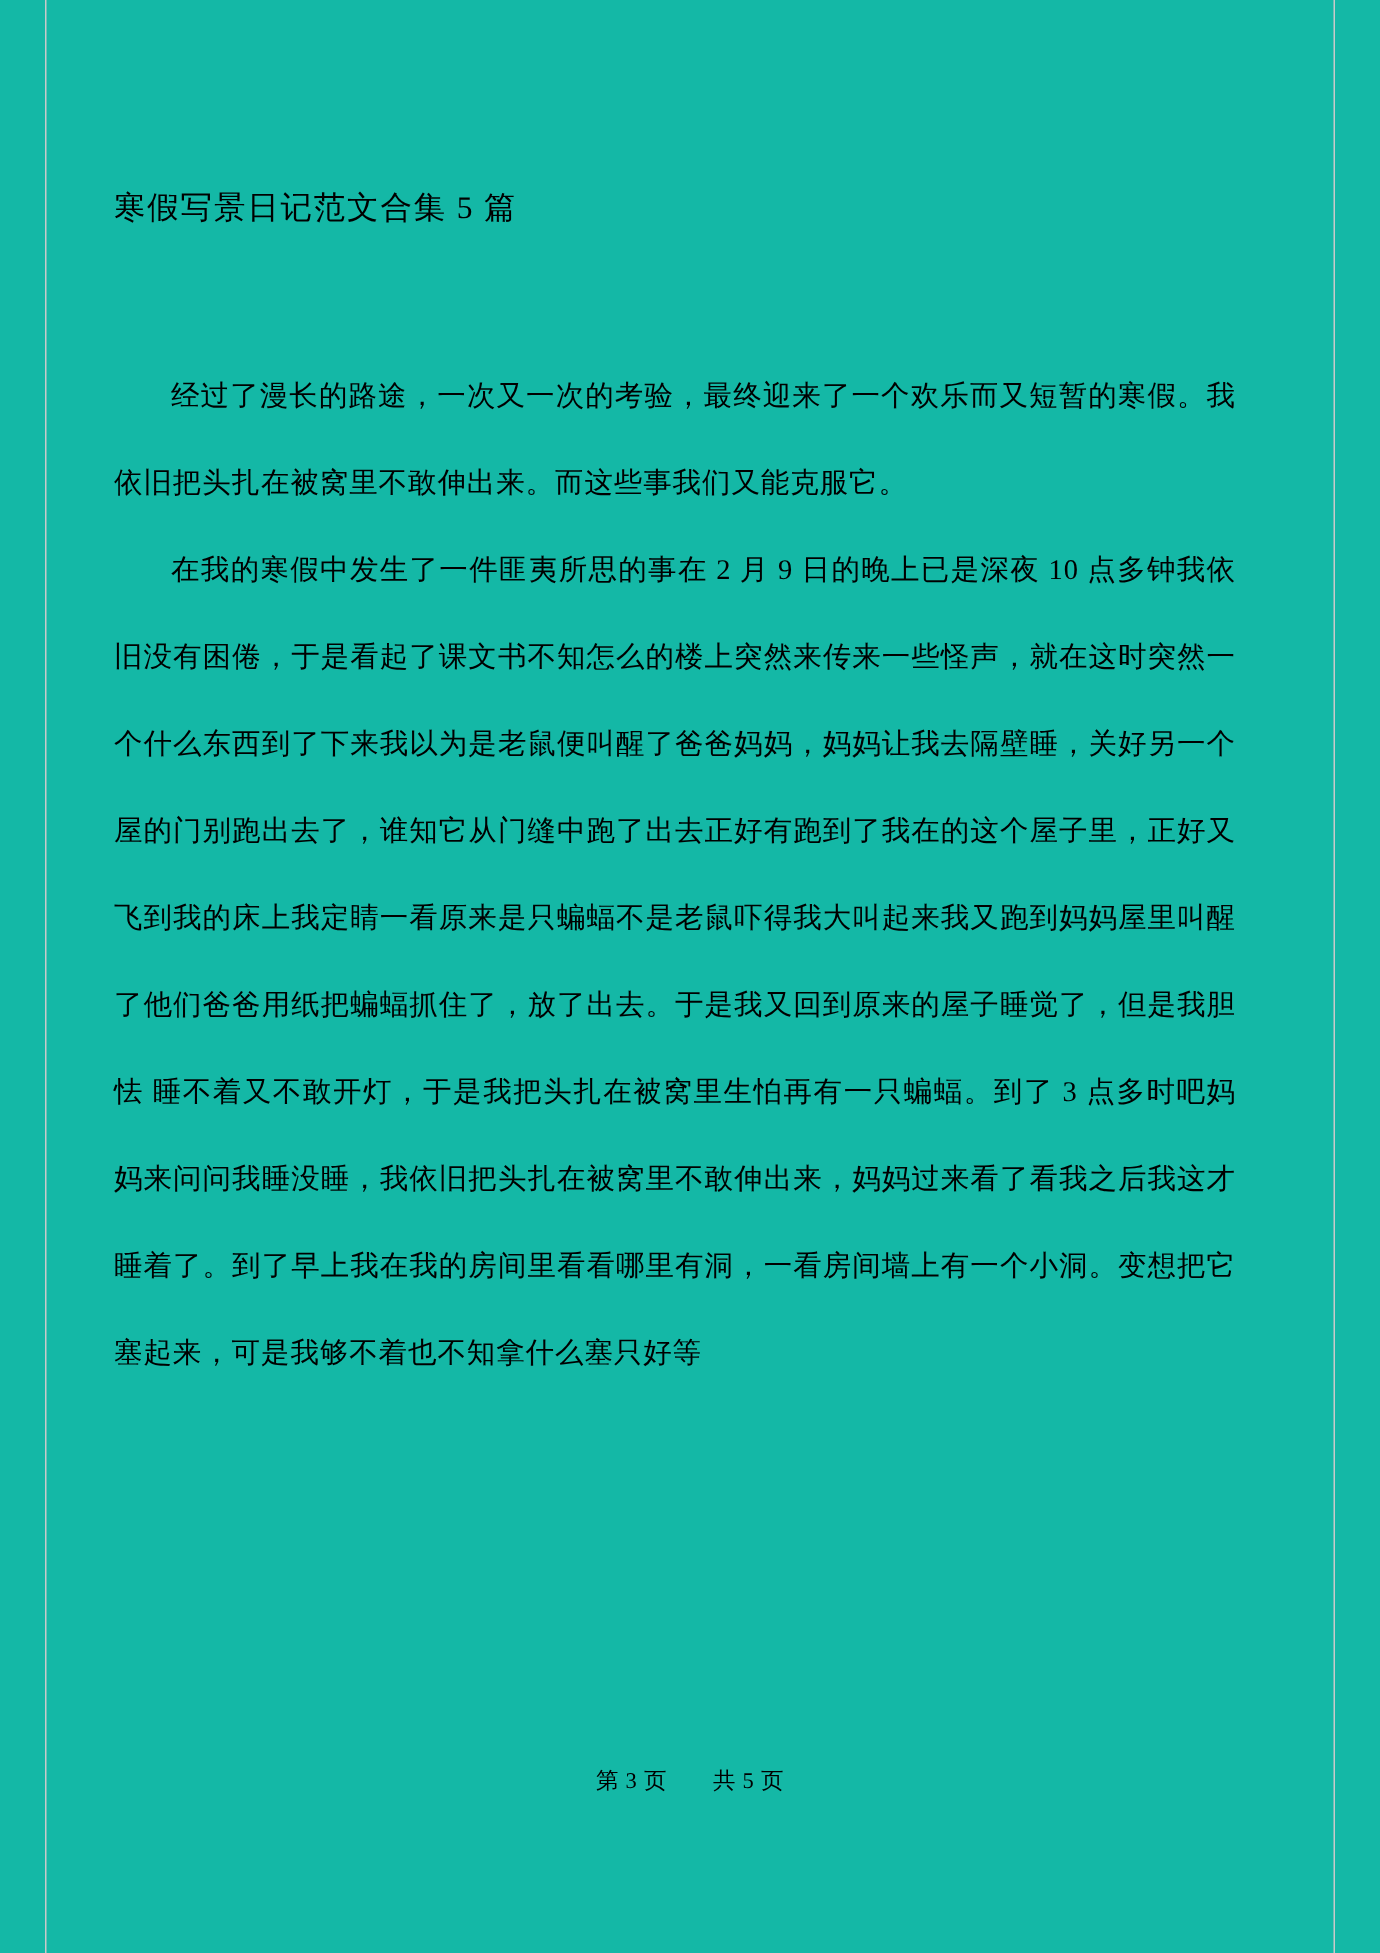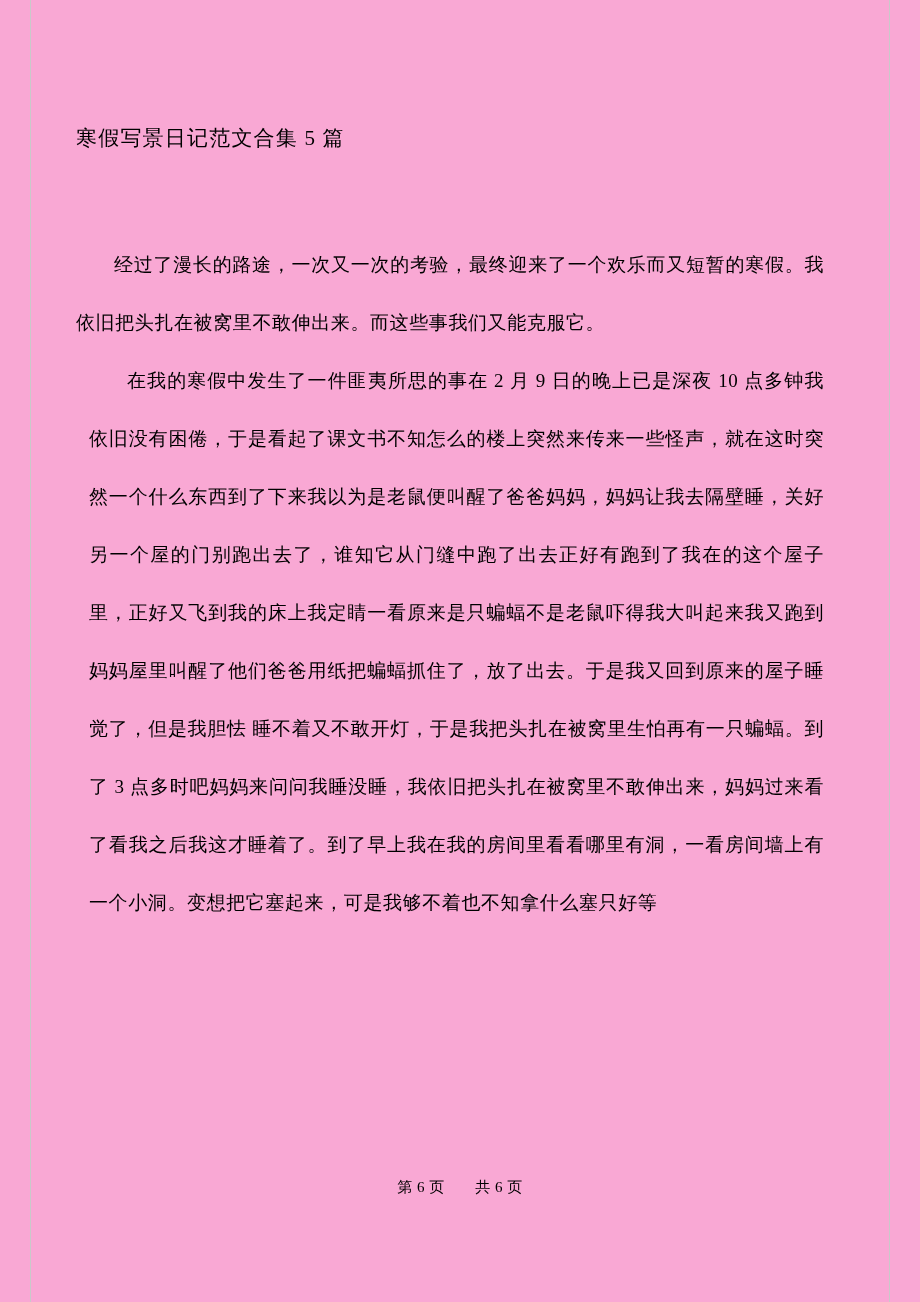--- a/index.html
+++ b/index.html
@@ -11,21 +11,21 @@
     width: 920px;
     height: 1302px;
     font-family: "Liberation Serif", "DejaVu Serif", serif;
     color: #000000;
     overflow: hidden;
   }
   .page {
     position: relative;
     width: 920px;
     height: 1302px;
-    background: #f9a8d4;
+    background: #14b8a6;
     box-sizing: border-box;
   }
   
   .page-frame {
     position: absolute;
     left: 30px;
     top: 0px;
     width: 860px;
     height: 1302px;
     border-left: 1px solid #c9c9c9;
@@ -68,21 +68,20 @@
     letter-spacing: 0.6px;
     text-align: justify;
     text-justify: inter-ideograph;
   }
   .para {
     margin: 0 0 0 0;
     text-indent: 2em;
   }
   .para + .para {
     margin-top: 0px;
-    margin-left: 13px;
   }
   .footer {
     position: absolute;
     left: 0;
     top: 1178px;
     width: 920px;
     text-align: center;
     font-size: 15px;
     letter-spacing: 0.5px;
     color: #000000;
@@ -107,17 +106,17 @@
 
 
     <div class="body-text">
       <p class="para">经过了漫长的路途，一次又一次的考验，最终迎来了一个欢乐而又短暂的寒假。我依旧把头扎在被窝里不敢伸出来。而这些事我们又能克服它。</p>
       <p class="para">在我的寒假中发生了一件匪夷所思的事在 2 月 9 日的晚上已是深夜 10 点多钟我依旧没有困倦，于是看起了课文书不知怎么的楼上突然来传来一些怪声，就在这时突然一个什么东西到了下来我以为是老鼠便叫醒了爸爸妈妈，妈妈让我去隔壁睡，关好另一个屋的门别跑出去了，谁知它从门缝中跑了出去正好有跑到了我在的这个屋子里，正好又飞到我的床上我定睛一看原来是只蝙蝠不是老鼠吓得我大叫起来我又跑到妈妈屋里叫醒了他们爸爸用纸把蝙蝠抓住了，放了出去。于是我又回到原来的屋子睡觉了，但是我胆怯 睡不着又不敢开灯，于是我把头扎在被窝里生怕再有一只蝙蝠。到了 3 点多时吧妈妈来问问我睡没睡，我依旧把头扎在被窝里不敢伸出来，妈妈过来看了看我之后我这才睡着了。到了早上我在我的房间里看看哪里有洞，一看房间墙上有一个小洞。变想把它塞起来，可是我够不着也不知拿什么塞只好等</p>
     </div>
 
   </div>
 
   <div class="footer">
-    <span class="pg">第 6 页</span>
+    <span class="pg">第 3 页</span>
     <span class="gap"></span>
-    <span class="pg">共 6 页</span>
+    <span class="pg">共 5 页</span>
   </div>
 </div>
 
 </body></html>

